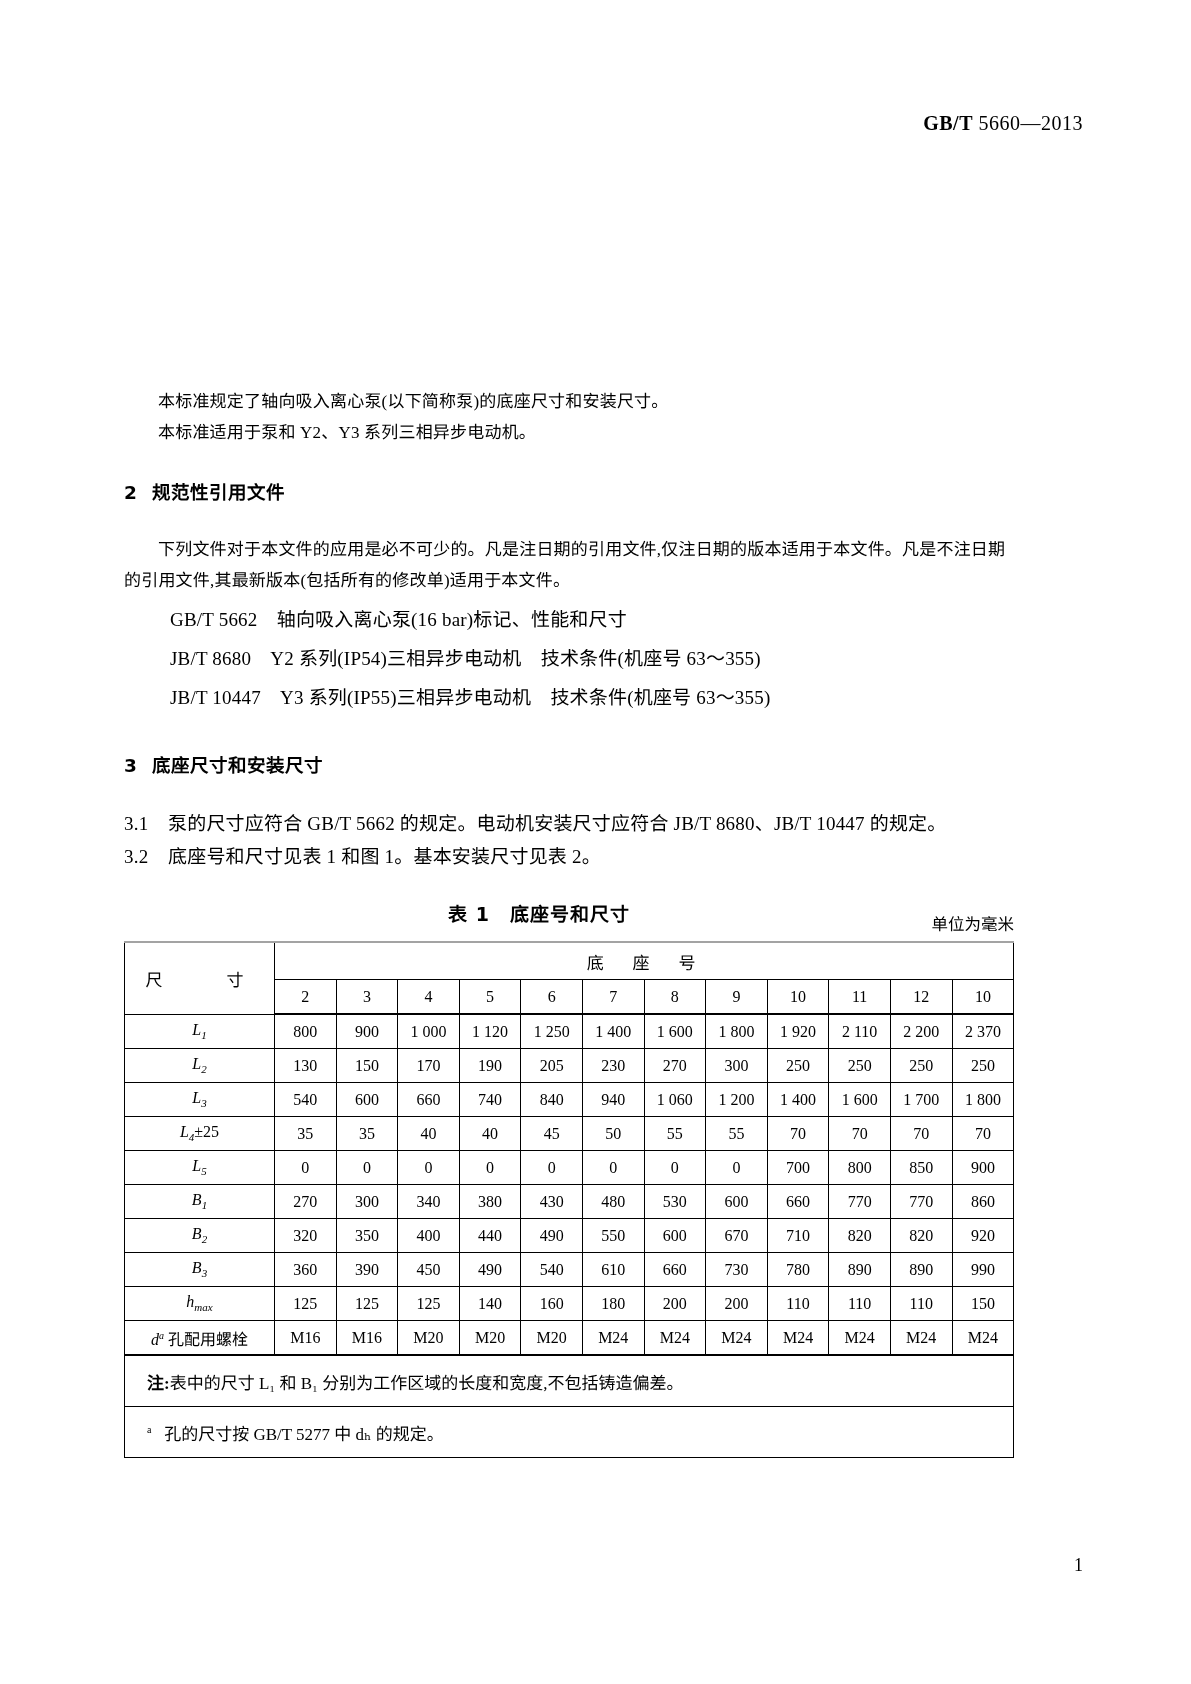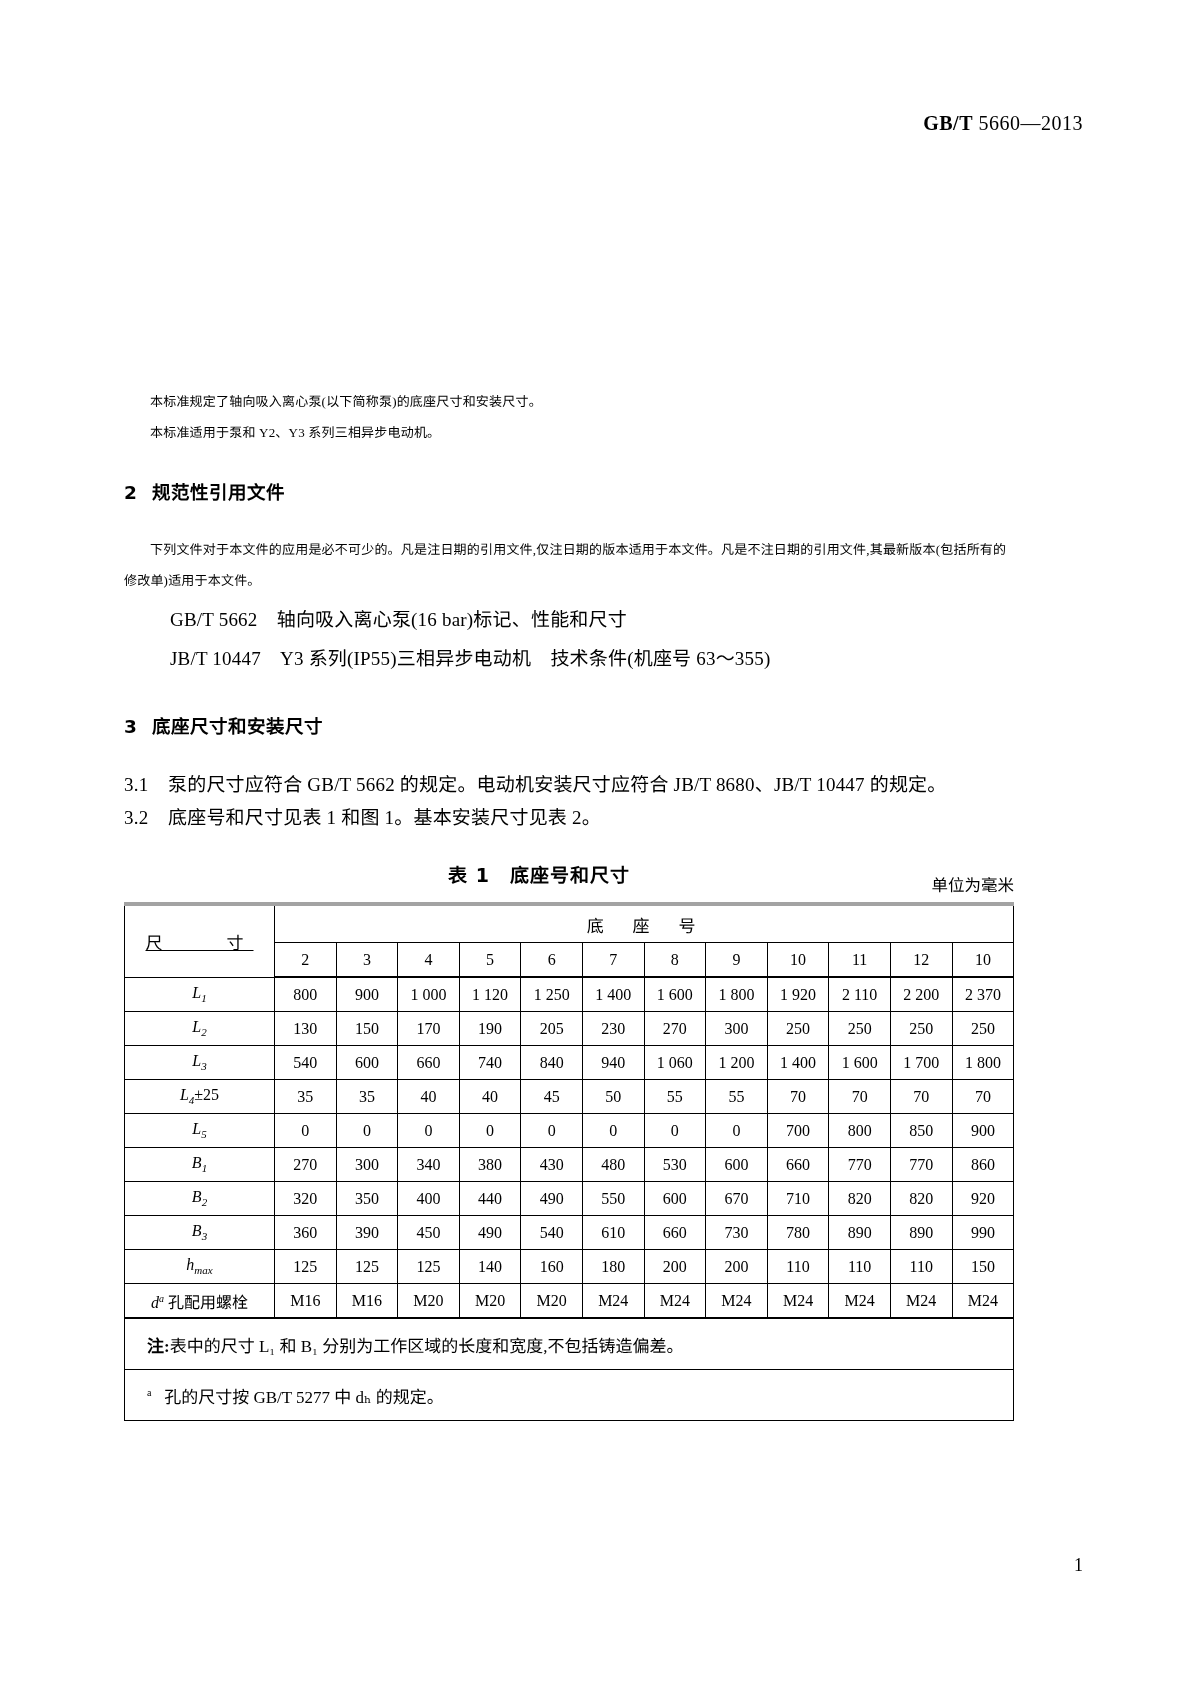--- a/index.html
+++ b/index.html
@@ -74,21 +74,21 @@
   }
   .clause-head .num {
     display: inline-block;
     min-width: 28px;
   }
   .gap-after-head { height: 30px; }
   .gap-before-head { height: 30px; }
 
   p.para {
     margin: 0;
-    font-size: 13px;
+    font-size: 17px;
     line-height: 31px;
     text-indent: 2em;
     letter-spacing: 0.2px;
   }
   p.ref {
     margin: 8px;
     font-size: 19px;
     line-height: 31px;
     text-indent: 2em;
     letter-spacing: 0.2px;
@@ -137,29 +137,28 @@
   }
   table.dim td, table.dim th {
     border: 1px solid #000;
     text-align: center;
     vertical-align: middle;
     font-weight: normal;
     padding: 0;
     height: 33px;
     font-family: "Liberation Serif", "DejaVu Serif", serif;
   }
-  table.dim .outer-top td { border-top: 4px solid #a3a3a3; }
+  table.dim .outer-top td { border-top: 2px solid #a3a3a3; }
   table.dim tr.thick-bottom > td { border-bottom: 2px solid #000; }
   table.dim td.lbl {
     width: 150px;
     font-style: italic;
   }
   table.dim td.rowhead-plain {
     font-style: normal;
-    text-decoration: underline;
   }
   table.dim .hdr-group {
     height: 36px;
     letter-spacing: 6px;
     font-size: 17px;
   }
   table.dim .hdr-dim {
     letter-spacing: 10px;
     font-size: 17px;
   }
@@ -206,20 +205,21 @@
     <p class="para">本标准适用于泵和 Y2、Y3 系列三相异步电动机。</p>
 
     <div class="gap-before-head"></div>
 
     <div class="clause-head">
       <span class="num">2</span><span>规范性引用文件</span>
     </div>
     <div class="gap-after-head"></div>
     <p class="para">下列文件对于本文件的应用是必不可少的。凡是注日期的引用文件,仅注日期的版本适用于本文件。凡是不注日期的引用文件,其最新版本(包括所有的修改单)适用于本文件。</p>
     <p class="ref">GB/T 5662　轴向吸入离心泵(16 bar)标记、性能和尺寸</p>
+    <p class="ref">JB/T 8680　Y2 系列(IP54)三相异步电动机　技术条件(机座号 63～355)</p>
     <p class="ref">JB/T 10447　Y3 系列(IP55)三相异步电动机　技术条件(机座号 63～355)</p>
 
     <div class="gap-before-head"></div>
 
     <div class="clause-head">
       <span class="num">3</span><span>底座尺寸和安装尺寸</span>
     </div>
     <div class="gap-after-head"></div>
     <p class="sub">
       <span class="subnum">3.1</span><span>泵的尺寸应符合 GB/T 5662 的规定。电动机安装尺寸应符合 JB/T 8680、JB/T 10447 的规定。</span>

